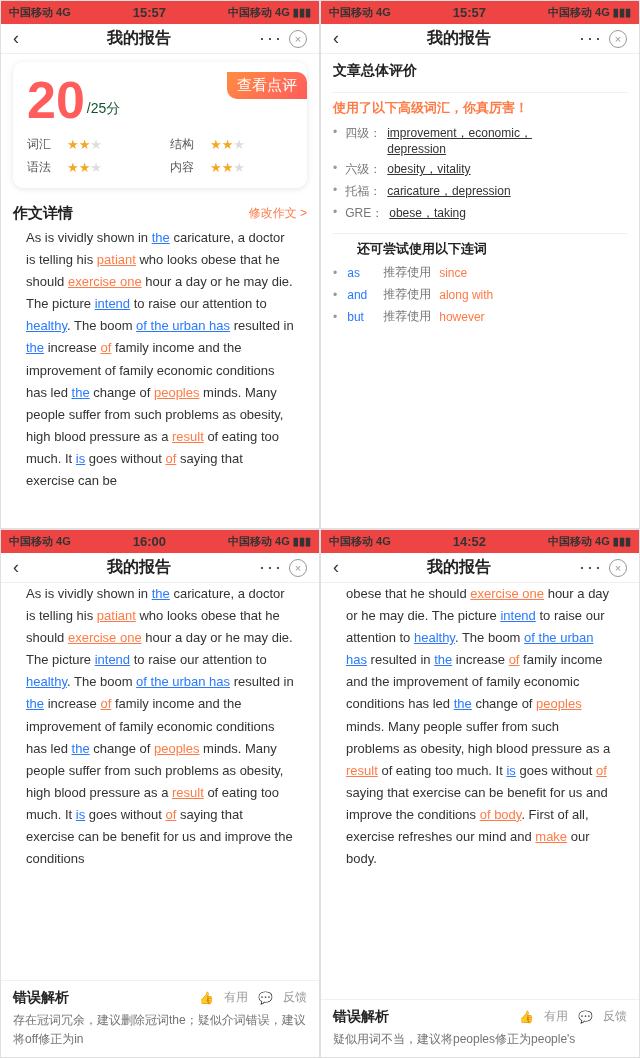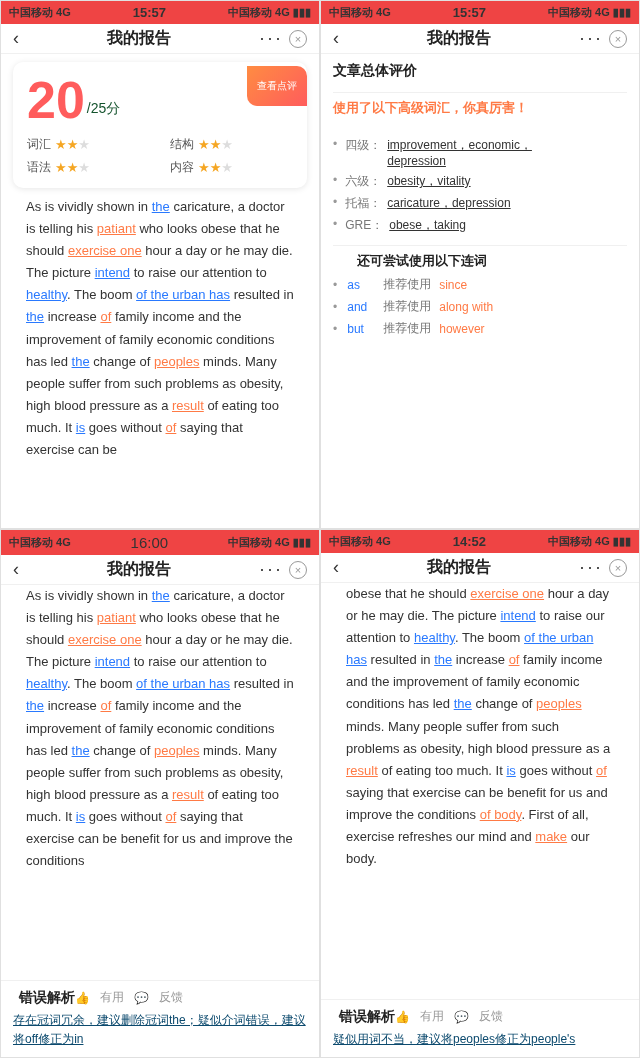--- a/index.html
+++ b/index.html
@@ -60,25 +60,25 @@
       background: #fff;
       margin: 8px 12px;
       border-radius: 10px;
       padding: 12px 14px;
       box-shadow: 0 1px 6px rgba(0,0,0,0.1);
       flex-shrink: 0;
       position: relative;
     }
     .score-review-btn {
       position: absolute;
-      top: 4px; right: 0;
+      top: 10px; right: 0;
       background: linear-gradient(135deg, #ff8c42, #ff5c5c);
       color: #fff;
-      font-size: 10px;
-      padding: 13px 10px;
+      font-size: 15px;
+      padding: 4px 10px;
       border-radius: 0 10px 0 10px;
     }
     .score-main {
       display: flex;
       align-items: flex-end;
       margin-bottom: 10px;
     }
     .score-number {
       font-size: 52px;
       font-weight: 700;
@@ -92,21 +92,21 @@
       margin-left: 2px;
     }
     .score-dims {
       display: grid;
       grid-template-columns: 1fr 1fr;
       gap: 6px 20px;
     }
     .score-dim {
       display: flex;
       align-items: center;
-      gap: 4px;
+      gap: 16px;
       font-size: 12px;
       color: #555;
     }
     .stars { color: #f5a623; font-size: 13px; }
     .stars .empty { color: #ddd; }
 
     
     .section-header {
       display: flex;
       justify-content: space-between;
@@ -134,21 +134,21 @@
       padding: 8px 12px 6px;
       flex-shrink: 0;
     }
     .eval-title { font-size: 14px; font-weight: 700; color: #222; margin-bottom: 6px; }
     .eval-text { font-size: 12px; color: #444; line-height: 1.6; }
 
     .vocab-section {
       padding: 6px 12px;
       flex-shrink: 0;
     }
-    .vocab-title { font-size: 13px; font-weight: 700; color: #ff7a45; margin-bottom: 20px; }
+    .vocab-title { font-size: 13px; font-weight: 700; color: #ff7a45; margin-bottom: 8px; }
     .vocab-item {
       display: flex;
       align-items: flex-start;
       gap: 6px;
       margin-bottom: 5px;
       font-size: 12px;
     }
     .vocab-level { color: #777; white-space: nowrap; min-width: 28px; }
     .vocab-words { color: #333; text-decoration: underline; }
 
@@ -171,27 +171,27 @@
 
     
     .error-footer {
       border-top: 1px solid #f0f0f0;
       padding: 8px 12px;
       flex-shrink: 0;
     }
     .error-header-row {
       display: flex;
       align-items: center;
+      justify-content: space-between;
       margin-bottom: 4px;
-      margin-left: 6px;
     }
     .error-title { font-size: 14px; font-weight: 700; color: #222; }
     .error-actions { display: flex; gap: 10px; font-size: 12px; color: #999; }
     .error-actions span { display: flex; align-items: center; gap: 2px; }
-    .error-text { font-size: 12px; color: #0c4a6e; line-height: 1.6; text-decoration: underline; }
+    .error-text { font-size: 12px; color: #737373; line-height: 1.6; }
 
     .divider-line {
       height: 1px;
       background: #f0f0f0;
       margin: 0 12px;
     }
   </style>
 </head>
 <body>
 
@@ -231,20 +231,24 @@
         <span>语法</span>
         <span class="stars">★★<span class="empty">★</span></span>
       </div>
       <div class="score-dim">
         <span>内容</span>
         <span class="stars">★★<span class="empty">★</span></span>
       </div>
     </div>
   </div>
 
+  <div class="section-header">
+    <span class="section-title">作文详情</span>
+    <span class="section-action">修改作文 &gt;</span>
+  </div>
 
   <div class="essay-content">
     <p>
       As is vividly shown in <span class="hl-blue">the</span> caricature, a doctor is telling his <span class="hl-orange">patiant</span> who looks obese that he should <span class="hl-orange" style="text-decoration:underline;">exercise one</span> hour a day or he may die. The picture <span class="hl-blue" style="text-decoration:underline;">intend</span> to raise our attention to <span class="hl-blue" style="text-decoration:underline;">healthy</span>. The boom <span class="hl-blue" style="text-decoration:underline;">of the urban has</span> resulted in <span class="hl-blue">the</span> increase <span class="hl-orange">of</span> family income and the improvement of family economic conditions has led <span class="hl-blue">the</span> change of <span class="hl-orange">peoples</span> minds. Many people suffer from such problems as obesity, high blood pressure as a <span class="hl-orange">result</span> of eating too much. It <span class="hl-blue">is</span> goes without <span class="hl-orange">of</span> saying that exercise can be
     </p>
   </div>
 </div>
 
 <div class="panel">
   <div class="status-bar">
@@ -314,21 +318,21 @@
       <span class="conn-word">but</span>
       <span class="conn-label">推荐使用</span>
       <span class="conn-suggest">however</span>
     </div>
   </div>
 </div>
 
 <div class="panel">
   <div class="status-bar">
     <span style="font-size:11px;color:#333;">中国移动 4G</span>
-    <span style="font-size:15px;font-weight:400;color:#333;">16:00</span>
+    <span style="font-size:13px;font-weight:700;color:#333;">16:00</span>
     <span style="font-size:11px;color:#333;">中国移动 4G ▮▮▮</span>
   </div>
   <div class="nav-bar">
     <div class="nav-left">
       <span class="back-icon">‹</span>
     </div>
     <span class="nav-title">我的报告</span>
     <div class="nav-right">
       <span class="dots">···</span>
       <span class="close-icon">×</span>

